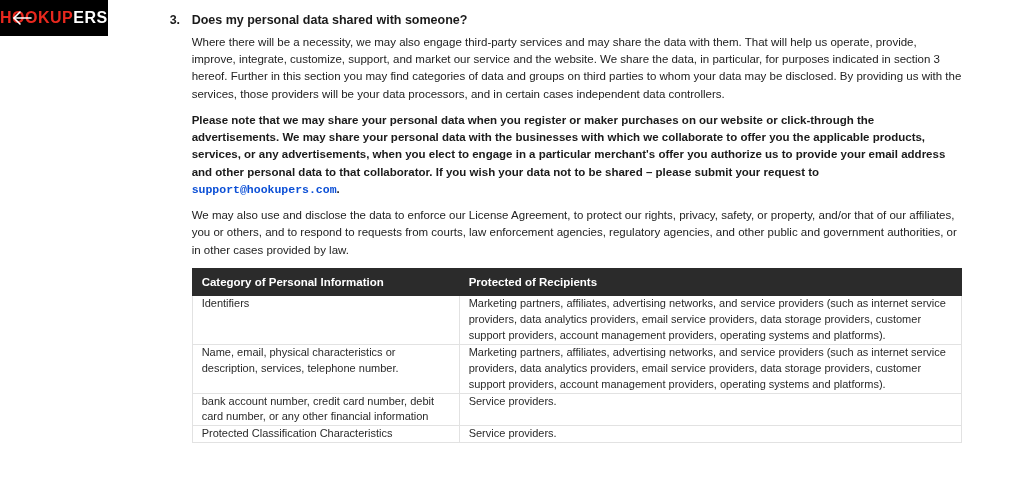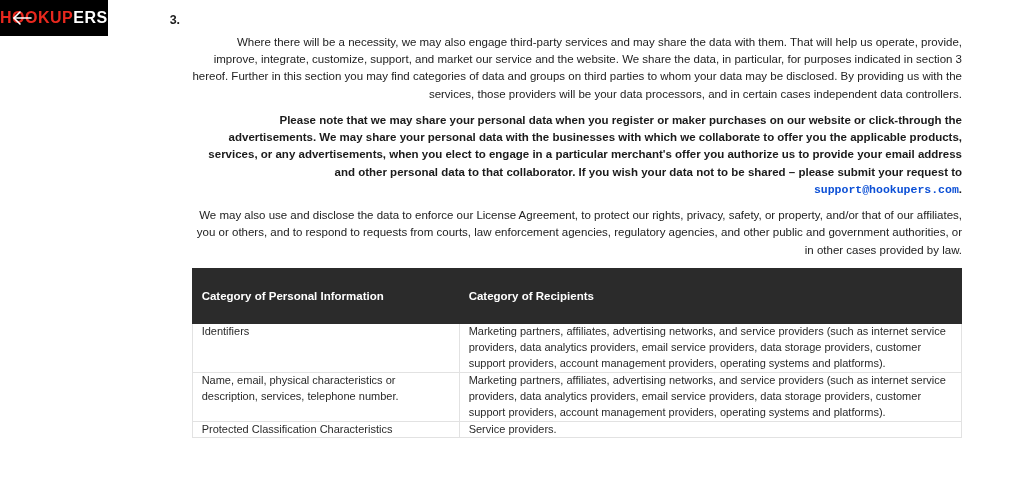--- a/index.html
+++ b/index.html
@@ -85,21 +85,21 @@
     font-weight: bold;
     color: #1b1b1b;
     line-height: 1.35;
   }
   .para {
     margin: 0 0 9px 0;
     padding-left: 22px;
     font-size: 11.5px;
     line-height: 1.5;
     color: #222222;
-    text-align: right;
+    text-align: left;
   }
   .para.bold {
     font-weight: bold;
     color: #1b1b1b;
   }
   .para a {
     color: #0b4fd6;
     text-decoration: none;
     font-weight: bold;
     font-family: Liberation Mono, monospace;
@@ -113,21 +113,21 @@
     border-collapse: collapse;
     width: 100%;
     table-layout: fixed;
   }
   table.data th {
     background: #2b2b2b;
     color: #ffffff;
     font-size: 11.5px;
     font-weight: bold;
     text-align: left;
-    padding: 21px 9px;
+    padding: 7px 9px;
     border: 1px solid #2b2b2b;
   }
   table.data th.c1 { width: 248px; }
   table.data td {
     font-size: 11px;
     line-height: 1.45;
     color: #2a2a2a;
     padding: 0 9px;
     border: 1px solid #e2e2e2;
     vertical-align: top;
@@ -149,44 +149,49 @@
     <div class="brand">
       <span class="hot">HOOKUP</span><span class="rest">ERS</span>
     </div>
   </div>
 
   <div class="content-wrap">
     <div class="content">
 
       <div class="sec-head">
         <div class="sec-num">3.</div>
+        <div class="sec-title">Does my personal data shared with someone?</div>
       </div>
 
       <p class="para">Where there will be a necessity, we may also engage third-party services and may share the data with them. That will help us operate, provide, improve, integrate, customize, support, and market our service and the website. We share the data, in particular, for purposes indicated in section 3 hereof. Further in this section you may find categories of data and groups on third parties to whom your data may be disclosed. By providing us with the services, those providers will be your data processors, and in certain cases independent data controllers.</p>
 
       <p class="para bold"><span>Please note that we may share your personal data when you register or maker purchases on our website or click-through the advertisements. We may share your personal data with the businesses with which we collaborate to offer you the applicable products, services, or any advertisements, when you elect to engage in a particular merchant's offer you authorize us to provide your email address and other personal data to that collaborator. If you wish your data not to be shared – please submit your request to </span><a href="#">support@hookupers.com</a><span>.</span></p>
 
       <p class="para">We may also use and disclose the data to enforce our License Agreement, to protect our rights, privacy, safety, or property, and/or that of our affiliates, you or others, and to respond to requests from courts, law enforcement agencies, regulatory agencies, and other public and government authorities, or in other cases provided by law.</p>
 
       <div class="tbl-wrap">
         <table class="data">
           <thead>
             <tr>
               <th class="c1">Category of Personal Information</th>
-              <th>Category of Recipients</th>
+              <th>Protected of Recipients</th>
             </tr>
           </thead>
           <tbody>
             <tr>
               <td class="c1">Identifiers</td>
               <td>Marketing partners, affiliates, advertising networks, and service providers (such as internet service providers, data analytics providers, email service providers, data storage providers, customer support providers, account management providers, operating systems and platforms).</td>
             </tr>
             <tr>
               <td class="c1">Name, email, physical characteristics or description, services, telephone number.</td>
               <td>Marketing partners, affiliates, advertising networks, and service providers (such as internet service providers, data analytics providers, email service providers, data storage providers, customer support providers, account management providers, operating systems and platforms).</td>
+            </tr>
+            <tr>
+              <td class="c1">bank account number, credit card number, debit card number, or any other financial information</td>
+              <td>Service providers.</td>
             </tr>
             <tr>
               <td class="c1">Protected Classification Characteristics</td>
               <td>Service providers.</td>
             </tr>
 
           </tbody>
         </table>
       </div>
 

